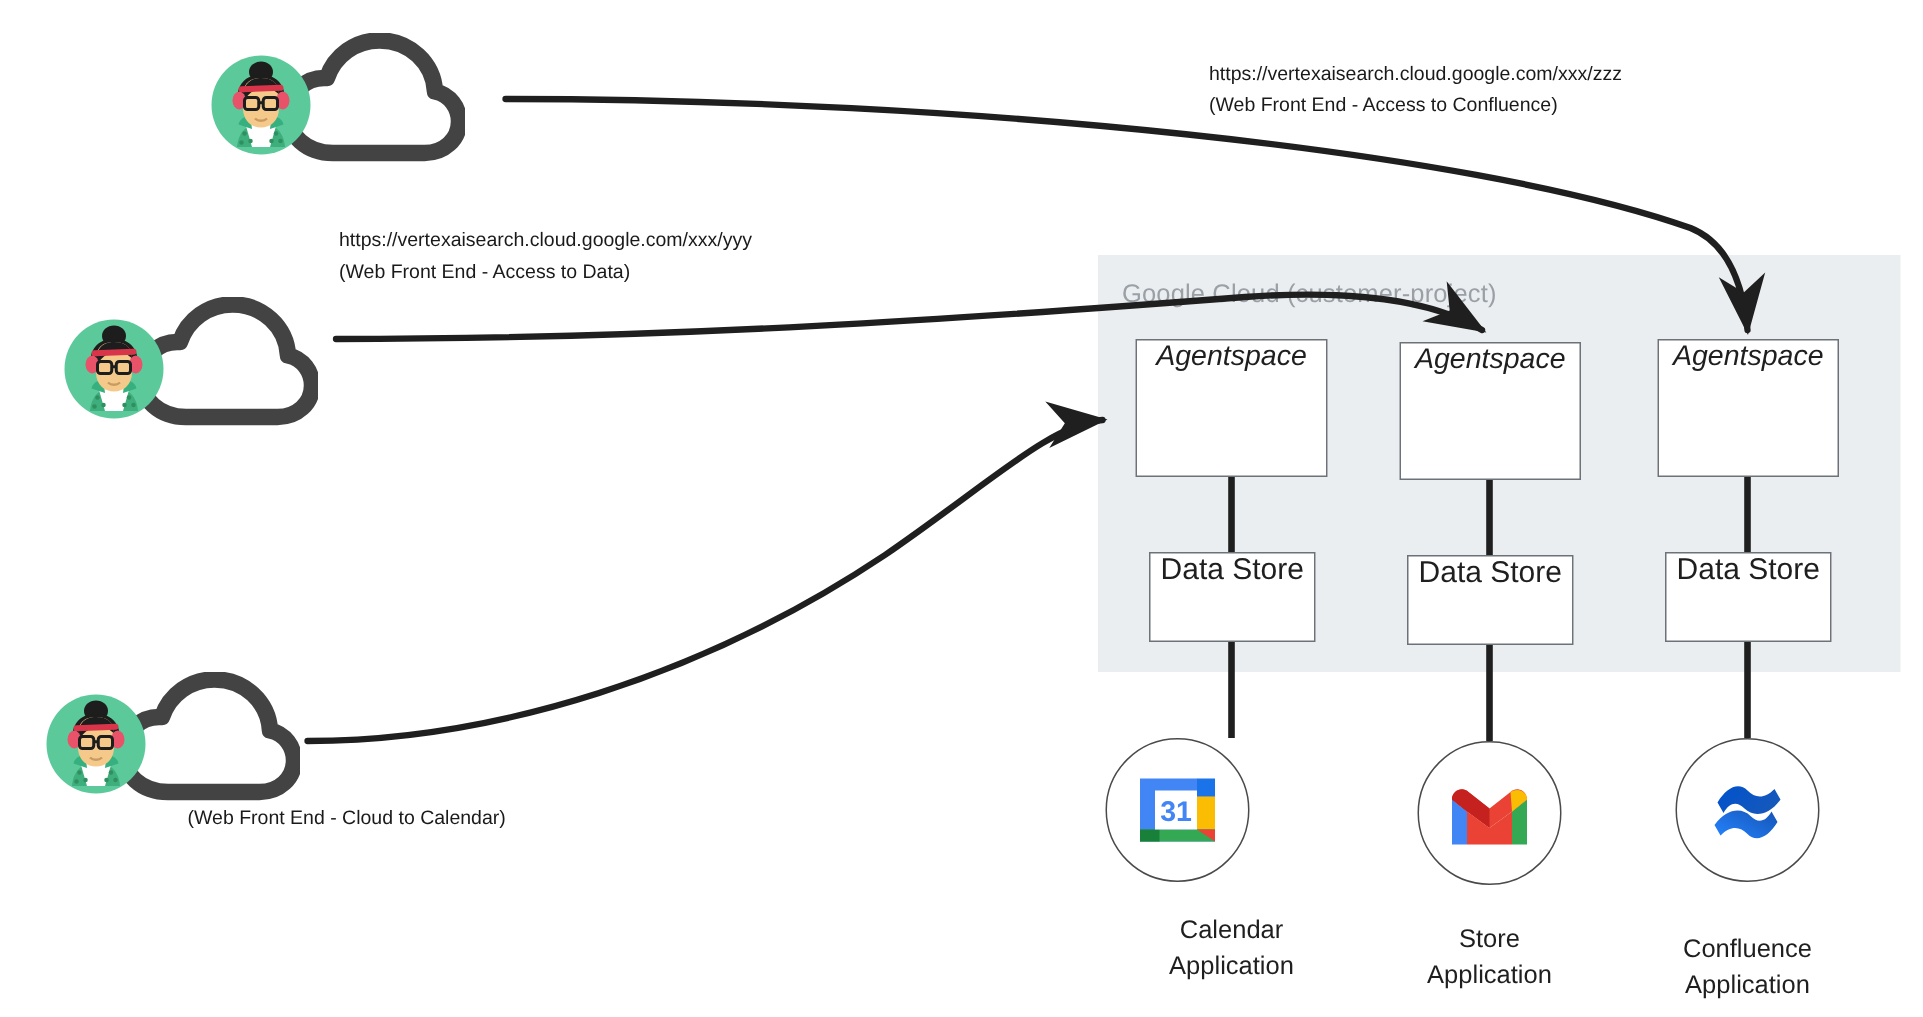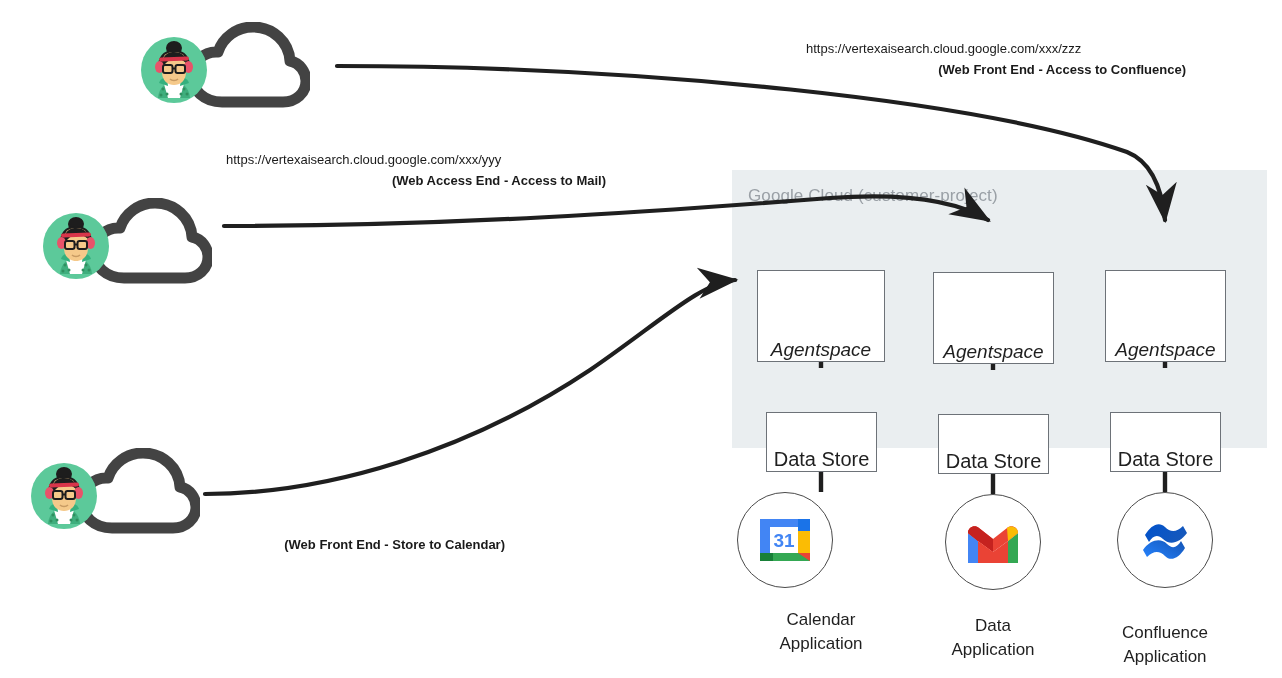--- a/index.html
+++ b/index.html
@@ -54,24 +54,23 @@
     letter-spacing: .1px;
     white-space: nowrap;
   }
   
   .node-box {
     position: absolute;
     background: #ffffff;
     border: 1.6px solid #6d7278;
     box-sizing: border-box;
     display: flex;
-    align-items: flex-end;
+    align-items: flex-start;
     justify-content: center;
     color: #1f1f1f;
-    margin-top: 44px;
   }
   .node-box.agentspace {
     font-style: italic;
     font-size: 19px;
   }
   .node-box.datastore {
     font-size: 20px;
   }
   
   .app-circle {
@@ -95,21 +94,21 @@
   }
   
   .url-label {
     position: absolute;
     font-size: 13px;
     color: #1a1a1a;
     line-height: 1.62;
     white-space: nowrap;
   }
   .url-label .l1 { display: block; }
-  .url-label .l2 { display: block; text-align: right; font-weight: bold; }
+  .url-label .l2 { display: block; text-align: left; }
 </style>
 </head>
 <body>
 
 <div id="stage">
 
   <div class="gc-panel" style="left:732px; top:170px; width:535px; height:278px;"></div>
   <div class="gc-panel-title" style="left:748px; top:186px;">Google Cloud (customer-project)</div>
 
   <svg class="svg-layer" viewBox="0 0 1282 678" xmlns="http://www.w3.org/2000/svg">
@@ -251,25 +250,25 @@
     </svg>
   </div>
 
   <div class="url-label" style="left:806px; top:38px; width:380px;">
     <span class="l1">https://vertexaisearch.cloud.google.com/xxx/zzz</span>
     <span class="l2">(Web Front End - Access to Confluence)</span>
   </div>
 
   <div class="url-label" style="left:189px; top:149px; width:380px;margin-left:37px;">
     <span class="l1">https://vertexaisearch.cloud.google.com/xxx/yyy</span>
-    <span class="l2">(Web Access End - Access to Mail)</span>
+    <span class="l2">(Web Front End - Access to Data)</span>
   </div>
 
   <div class="url-label" style="left:125px; top:534px; width:380px;">
-    <span class="l2">(Web Front End - Store to Calendar)</span>
+    <span class="l2">(Web Front End - Cloud to Calendar)</span>
   </div>
 
   <div class="node-box agentspace" style="left:757px; top:226px; width:128px; height:92px;">
     <span>Agentspace</span>
   </div>
   <div class="node-box agentspace" style="left:933px; top:228px; width:121px; height:92px;">
     <span>Agentspace</span>
   </div>
   <div class="node-box agentspace" style="left:1105px; top:226px; width:121px; height:92px;">
     <span>Agentspace</span>
@@ -325,21 +324,21 @@
       <path d="M7 22 C13 12 21 8 27 14 C32 19 38 20 45 13 L49 20 C41 31 31 32 25 26 C20 21 15 22 11 29 Z" fill="url(#cgTop)"></path>
       <path d="M47 35 C41 45 33 49 27 43 C22 38 16 37 9 44 L5 37 C13 26 23 25 29 31 C34 36 39 35 43 28 Z" fill="url(#cgBot)"></path>
     </svg>
   </div>
 
   <div class="app-label" style="left:726px; top:608px;">
     <span>Calendar</span><br>
     <span>Application</span>
   </div>
   <div class="app-label" style="left:898px; top:614px;">
-    <span>Data</span><br>
+    <span>Store</span><br>
     <span>Application</span>
   </div>
   <div class="app-label" style="left:1070px; top:621px;">
     <span>Confluence</span><br>
     <span>Application</span>
   </div>
 
 </div>
 
 </body></html>

